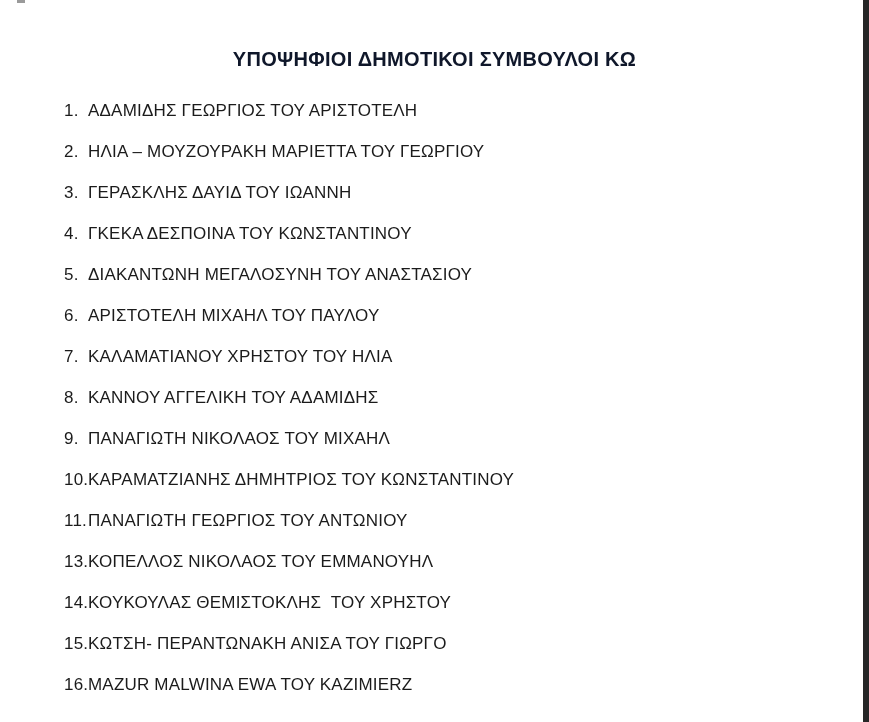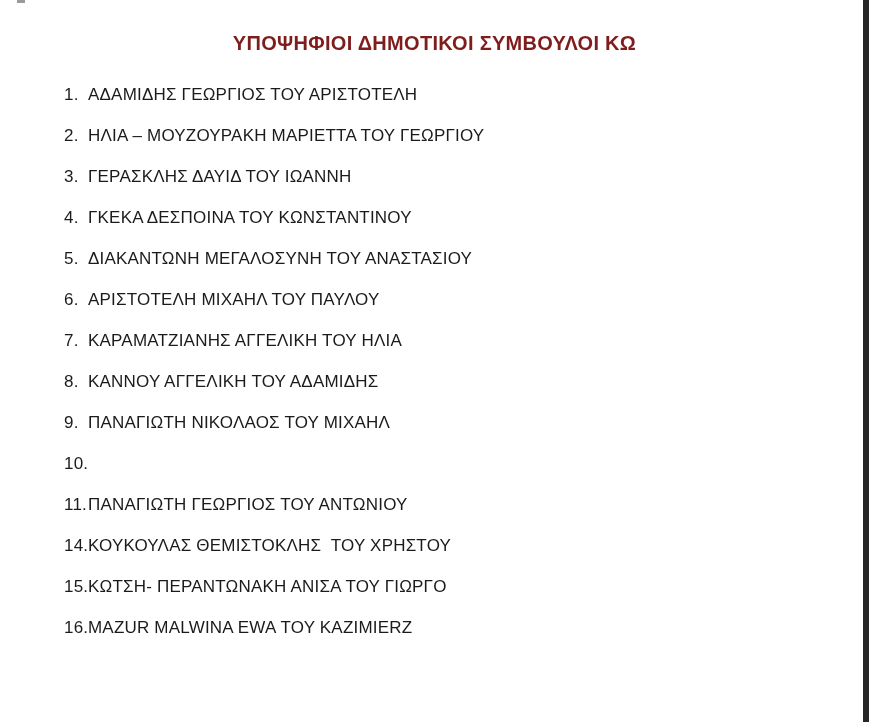--- a/index.html
+++ b/index.html
@@ -23,27 +23,27 @@
   .scan-speck {
     position: absolute;
     top: 0;
     left: 17px;
     width: 8px;
     height: 3px;
     background: #9a9a9a;
   }
   .title {
     margin: 0;
-    padding-top: 32px;
+    padding-top: 48px;
     text-align: center;
     font-size: 20px;
     font-weight: bold;
     letter-spacing: 0.3px;
     line-height: 23px;
-    color: #7f1d1d;
+    color: #0f172a;
   }
   ol.candidate-list {
     list-style: none;
     margin: 31px 0 0 0;
     padding: 0;
   }
   ol.candidate-list li {
     display: flex;
     align-items: baseline;
     height: 18px;
@@ -90,36 +90,41 @@
     <li>
       <span class="num">5.</span>
       <span class="nm">ΔΙΑΚΑΝΤΩΝΗ ΜΕΓΑΛΟΣΥΝΗ ΤΟΥ ΑΝΑΣΤΑΣΙΟΥ</span>
     </li>
     <li>
       <span class="num">6.</span>
       <span class="nm">ΑΡΙΣΤΟΤΕΛΗ ΜΙΧΑΗΛ ΤΟΥ ΠΑΥΛΟΥ</span>
     </li>
     <li>
       <span class="num">7.</span>
-      <span class="nm">ΚΑΡΑΜΑΤΖΙΑΝΗΣ ΑΓΓΕΛΙΚΗ ΤΟΥ ΗΛΙΑ</span>
+      <span class="nm">ΚΑΛΑΜΑΤΙΑΝΟΥ ΧΡΗΣΤΟΥ ΤΟΥ ΗΛΙΑ</span>
     </li>
     <li>
       <span class="num">8.</span>
       <span class="nm">ΚΑΝΝΟΥ ΑΓΓΕΛΙΚΗ ΤΟΥ ΑΔΑΜΙΔΗΣ</span>
     </li>
     <li>
       <span class="num">9.</span>
       <span class="nm">ΠΑΝΑΓΙΩΤΗ ΝΙΚΟΛΑΟΣ ΤΟΥ ΜΙΧΑΗΛ</span>
     </li>
     <li>
       <span class="num">10.</span>
+      <span class="nm">ΚΑΡΑΜΑΤΖΙΑΝΗΣ ΔΗΜΗΤΡΙΟΣ ΤΟΥ ΚΩΝΣΤΑΝΤΙΝΟΥ</span>
     </li>
     <li>
       <span class="num">11.</span>
       <span class="nm">ΠΑΝΑΓΙΩΤΗ ΓΕΩΡΓΙΟΣ ΤΟΥ ΑΝΤΩΝΙΟΥ</span>
+    </li>
+    <li>
+      <span class="num">13.</span>
+      <span class="nm">ΚΟΠΕΛΛΟΣ ΝΙΚΟΛΑΟΣ ΤΟΥ ΕΜΜΑΝΟΥΗΛ</span>
     </li>
     <li>
       <span class="num">14.</span>
       <span class="nm">ΚΟΥΚΟΥΛΑΣ ΘΕΜΙΣΤΟΚΛΗΣ  ΤΟΥ ΧΡΗΣΤΟΥ</span>
     </li>
     <li>
       <span class="num">15.</span>
       <span class="nm">ΚΩΤΣΗ- ΠΕΡΑΝΤΩΝΑΚΗ ΑΝΙΣΑ ΤΟΥ ΓΙΩΡΓΟ</span>
     </li>
     <li>

